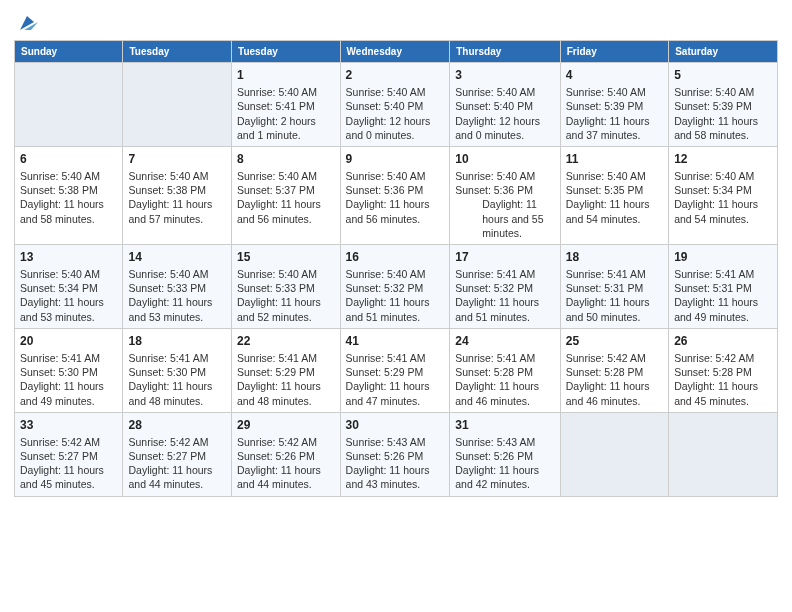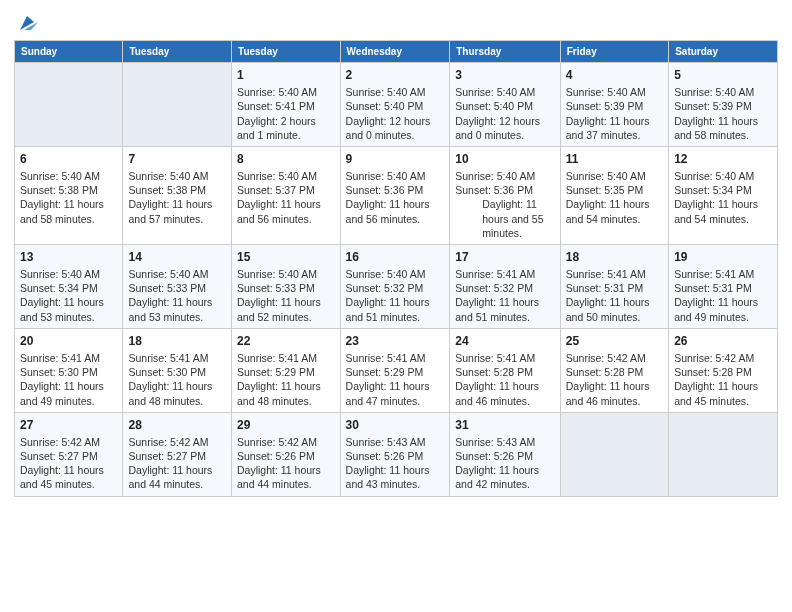--- a/index.html
+++ b/index.html
@@ -273,21 +273,21 @@
             <span style="display: block;">Sunset: 5:30 PM</span>
             <span style="display: block;">Daylight: 11 hours and 48 minutes.</span>
           </td>
           <td>
             <span class="day-num">22</span>
             <span style="display: block;">Sunrise: 5:41 AM</span>
             <span style="display: block;">Sunset: 5:29 PM</span>
             <span style="display: block;">Daylight: 11 hours and 48 minutes.</span>
           </td>
           <td>
-            <span class="day-num">23</span>
+            <span class="day-num">41</span>
             <span style="display: block;">Sunrise: 5:41 AM</span>
             <span style="display: block;">Sunset: 5:29 PM</span>
             <span style="display: block;">Daylight: 11 hours and 47 minutes.</span>
           </td>
           <td>
             <span class="day-num">24</span>
             <span style="display: block;">Sunrise: 5:41 AM</span>
             <span style="display: block;">Sunset: 5:28 PM</span>
             <span style="display: block;">Daylight: 11 hours and 46 minutes.</span>
           </td>
@@ -299,21 +299,21 @@
           </td>
           <td>
             <span class="day-num">26</span>
             <span style="display: block;">Sunrise: 5:42 AM</span>
             <span style="display: block;">Sunset: 5:28 PM</span>
             <span style="display: block;">Daylight: 11 hours and 45 minutes.</span>
           </td>
         </tr>
         <tr>
           <td>
-            <span class="day-num">27</span>
+            <span class="day-num">33</span>
             <span style="display: block;">Sunrise: 5:42 AM</span>
             <span style="display: block;">Sunset: 5:27 PM</span>
             <span style="display: block;">Daylight: 11 hours and 45 minutes.</span>
           </td>
           <td>
             <span class="day-num">28</span>
             <span style="display: block;">Sunrise: 5:42 AM</span>
             <span style="display: block;">Sunset: 5:27 PM</span>
             <span style="display: block;">Daylight: 11 hours and 44 minutes.</span>
           </td>

